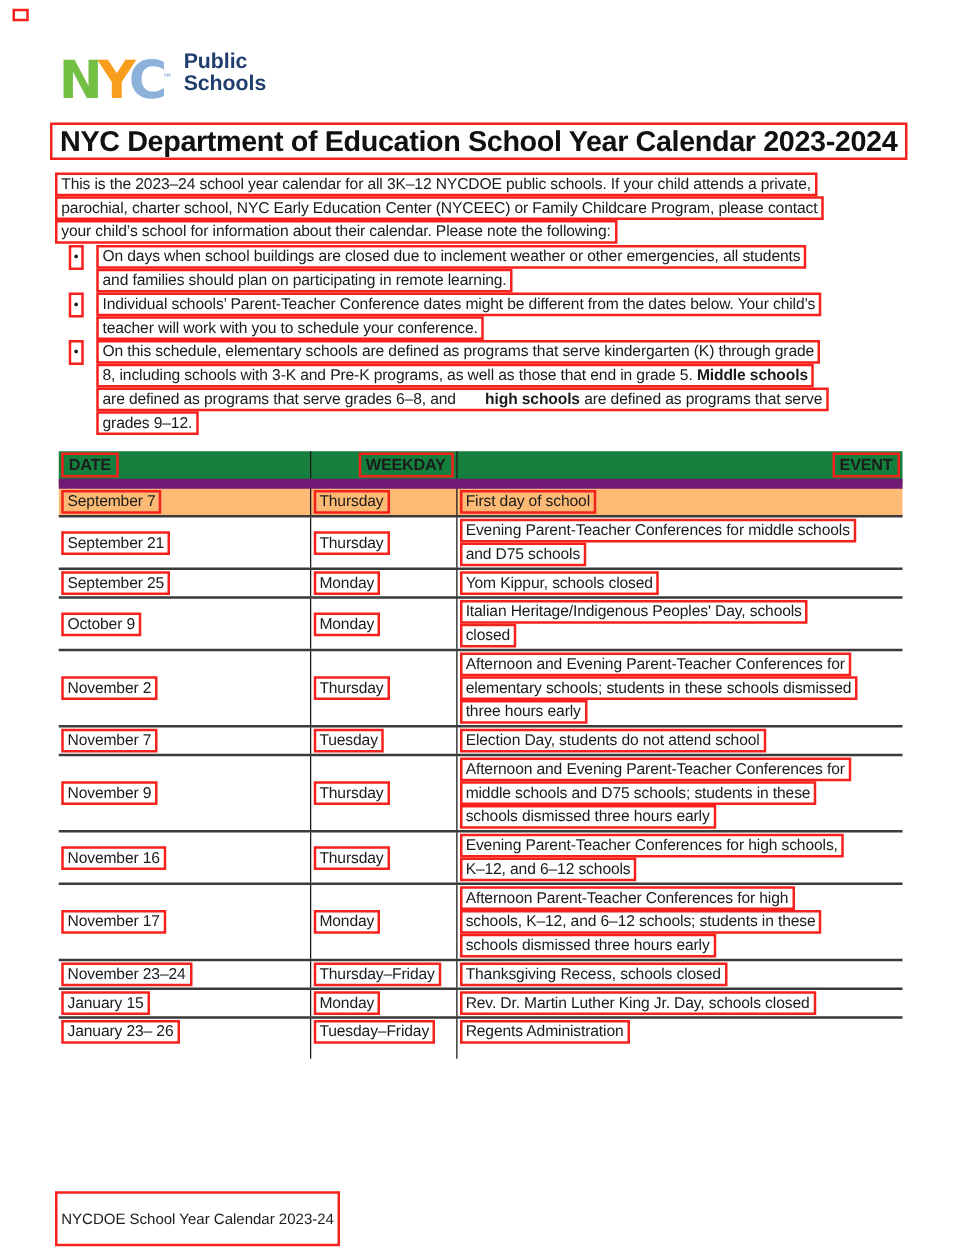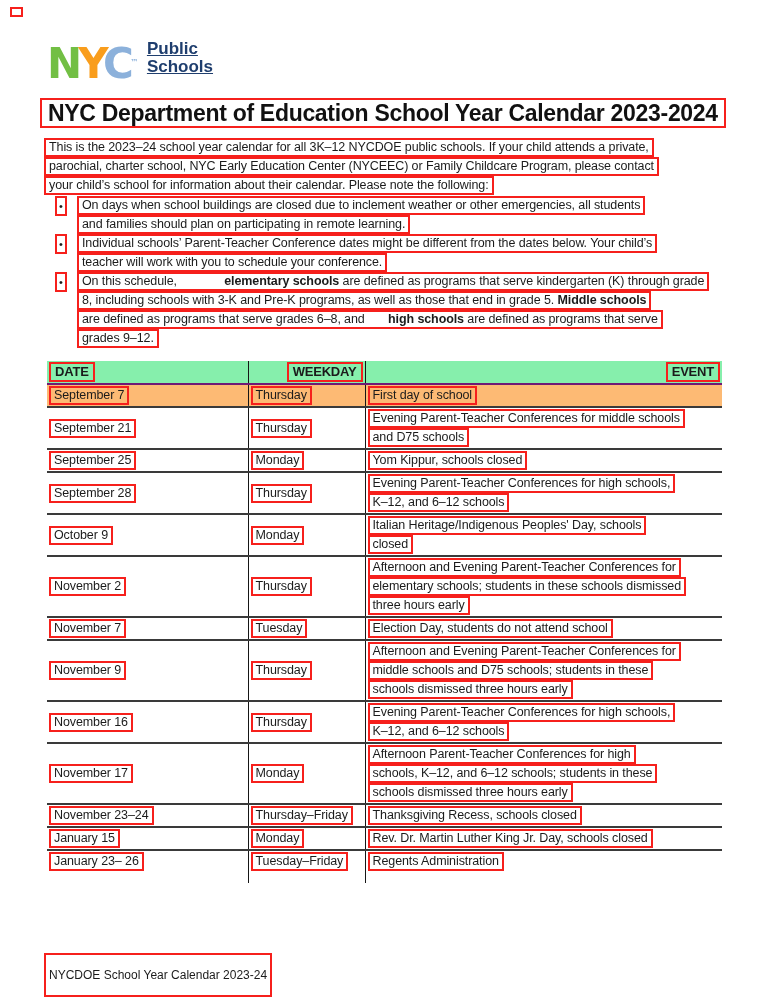--- a/index.html
+++ b/index.html
@@ -38,21 +38,21 @@
     letter-spacing: -4px;
   }
   .ln { color: #72bf44; }
   .ly { color: #f99d1c; }
   .lc { color: #8cb1db; }
   .tm { font-size: 8px; vertical-align: top; color: #8cb1db; letter-spacing: 0; }
   .logo-text {
     display: inline-block; vertical-align: 6px; margin-left: 9px;
     color: #1f3e6e; font-weight: bold; font-size: 17px; line-height: 18px;
   }
-  .logo-text span { display: block; text-decoration: underline; }
+  .logo-text span { display: block; }
   
   .title {
     position: absolute; left: 40px; top: 98px;
     font-size: 23px; font-weight: bold; line-height: 24px;
     letter-spacing: -0.3px; color: #111;
     padding: 1px 6px;
   }
   
   .intro { position: absolute; left: 44px; top: 138px; }
   
@@ -68,21 +68,21 @@
     width: 675px;
     border-collapse: collapse; table-layout: fixed;
   }
   .cal th, .cal td {
     vertical-align: middle;
     padding: 1px 2px;
   }
   .cal th:nth-child(-n+2), .cal td:nth-child(-n+2) {
     border-right: 1.5px solid #161616;
   }
-  .cal thead tr { background: #86efac; border-bottom: 2px solid #701a75; }
+  .cal thead tr { background: #15803d; border-bottom: 8px solid #701a75; }
   .cal tbody tr { border-bottom: 2px solid #3a3a3a; }
   .cal tbody tr:nth-last-child(-n+2) { border-bottom: none; }
   .cal tbody tr.highlight { background: #fdba74; }
   .cal th { font-size: 13px; text-align: right; }
   .cal th.c-date { text-align: left; }
   .hdr {
     font-weight: bold; font-size: 13px; line-height: 14px;
     padding: 1px 4px; letter-spacing: -0.2px;
   }
   .cal tr.filler td { height: 11px; }
@@ -120,21 +120,21 @@
     <div class="bullet-item">
       <div class="bullet-marker-wrap"><span class="rbox bullet-marker">•</span></div>
       <div class="bullet-lines">
         <span class="rbox line"><span>Individual schools’ Parent-Teacher Conference dates might be different from the dates below. Your child’s</span></span>
         <span class="rbox line"><span>teacher will work with you to schedule your conference.</span></span>
       </div>
     </div>
     <div class="bullet-item">
       <div class="bullet-marker-wrap"><span class="rbox bullet-marker">•</span></div>
       <div class="bullet-lines">
-        <span class="rbox line"><span>On this schedule, </span><span style="font-weight: bold; margin-left: 44px;">elementary schools</span><span> are defined as programs that serve kindergarten (K) through grade</span></span>
+        <span class="rbox line"><span>On this schedule, </span><span style="font-weight: normal;">elementary schools</span><span> are defined as programs that serve kindergarten (K) through grade</span></span>
         <span class="rbox line"><span>8, including schools with 3-K and Pre-K programs, as well as those that end in grade 5. </span><span style="font-weight: bold;">Middle schools</span></span>
         <span class="rbox line"><span>are defined as programs that serve grades 6–8, and </span><span style="font-weight: bold; padding-left: 20px;">high schools</span><span> are defined as programs that serve</span></span>
         <span class="rbox line"><span>grades 9–12.</span></span>
       </div>
     </div>
   </div>
 
 <table class="cal">
   <colgroup>
     <col style="width:201px">
@@ -178,32 +178,20 @@
         </td>
         <td class="c-wk">
           <span class="rbox line">Monday</span>
         </td>
         <td class="c-ev">
           <span class="rbox line">Yom Kippur, schools closed</span>
         </td>
       </tr>
       <tr>
         <td class="c-date">
-          <span class="rbox line">September 28</span>
-        </td>
-        <td class="c-wk">
-          <span class="rbox line">Thursday</span>
-        </td>
-        <td class="c-ev">
-          <span class="rbox line">Evening Parent-Teacher Conferences for high schools,</span>
-          <span class="rbox line">K–12, and 6–12 schools</span>
-        </td>
-      </tr>
-      <tr>
-        <td class="c-date">
           <span class="rbox line">October 9</span>
         </td>
         <td class="c-wk">
           <span class="rbox line">Monday</span>
         </td>
         <td class="c-ev">
           <span class="rbox line">Italian Heritage/Indigenous Peoples' Day, schools</span>
           <span class="rbox line">closed</span>
         </td>
       </tr>

